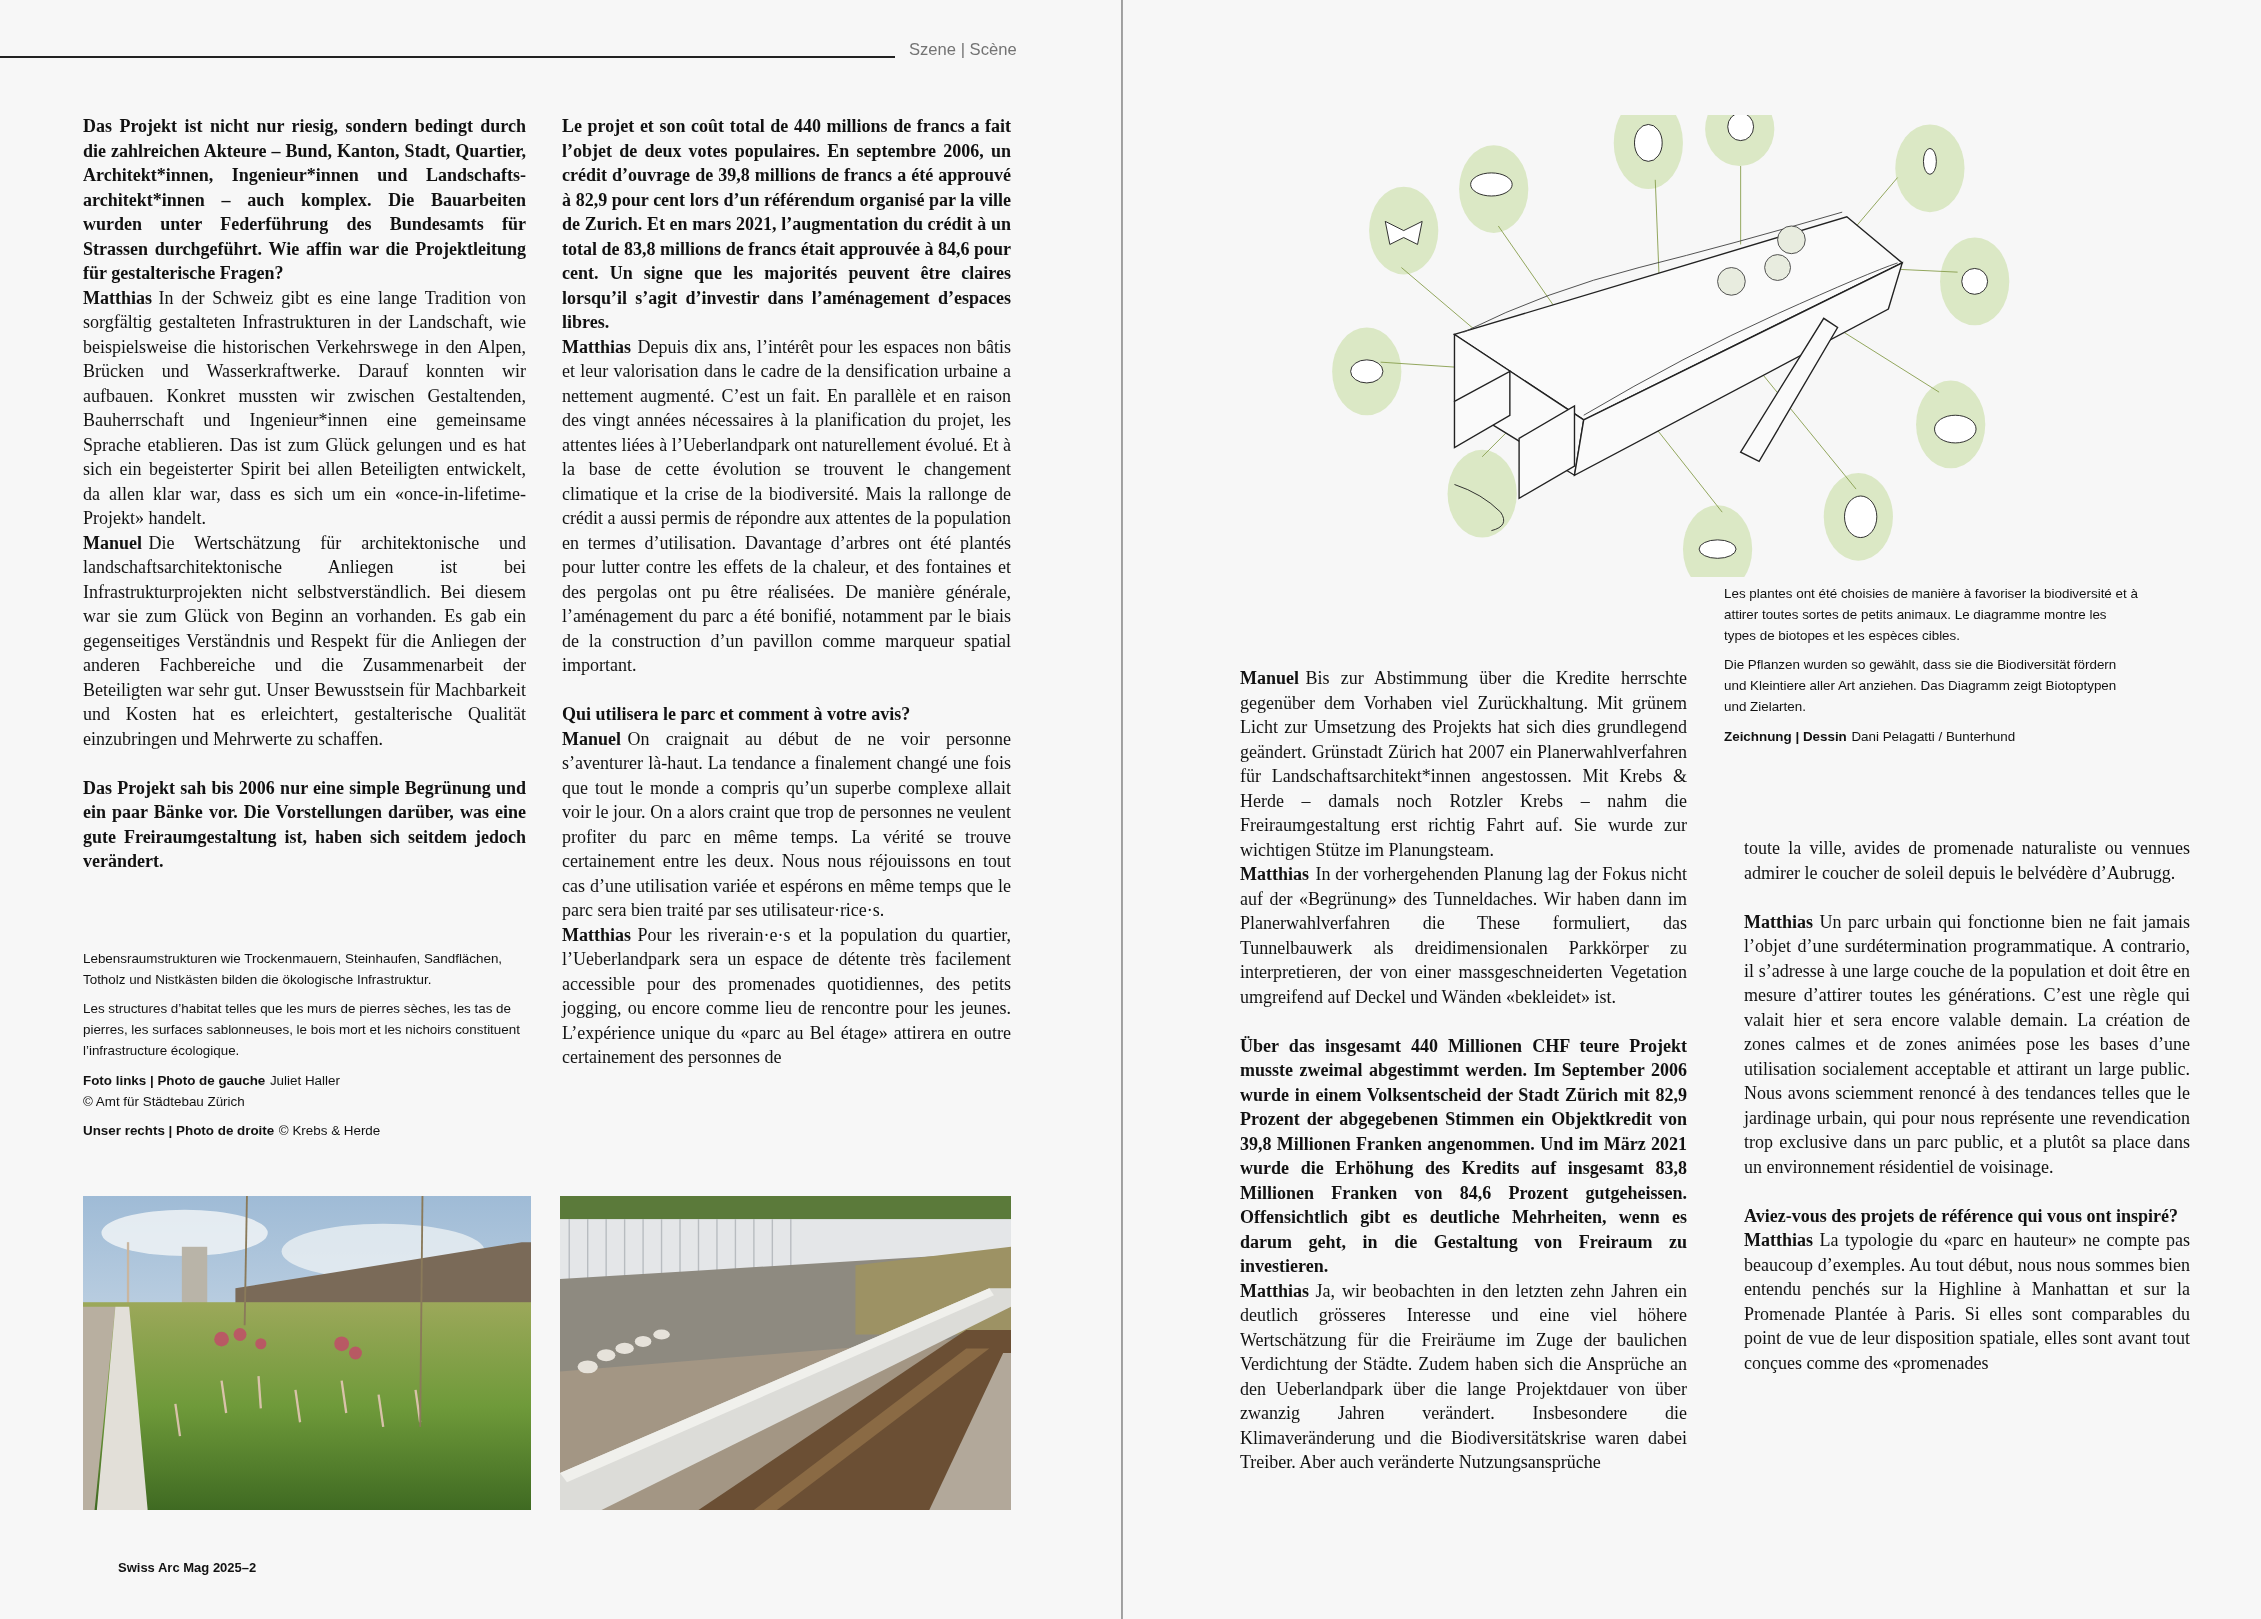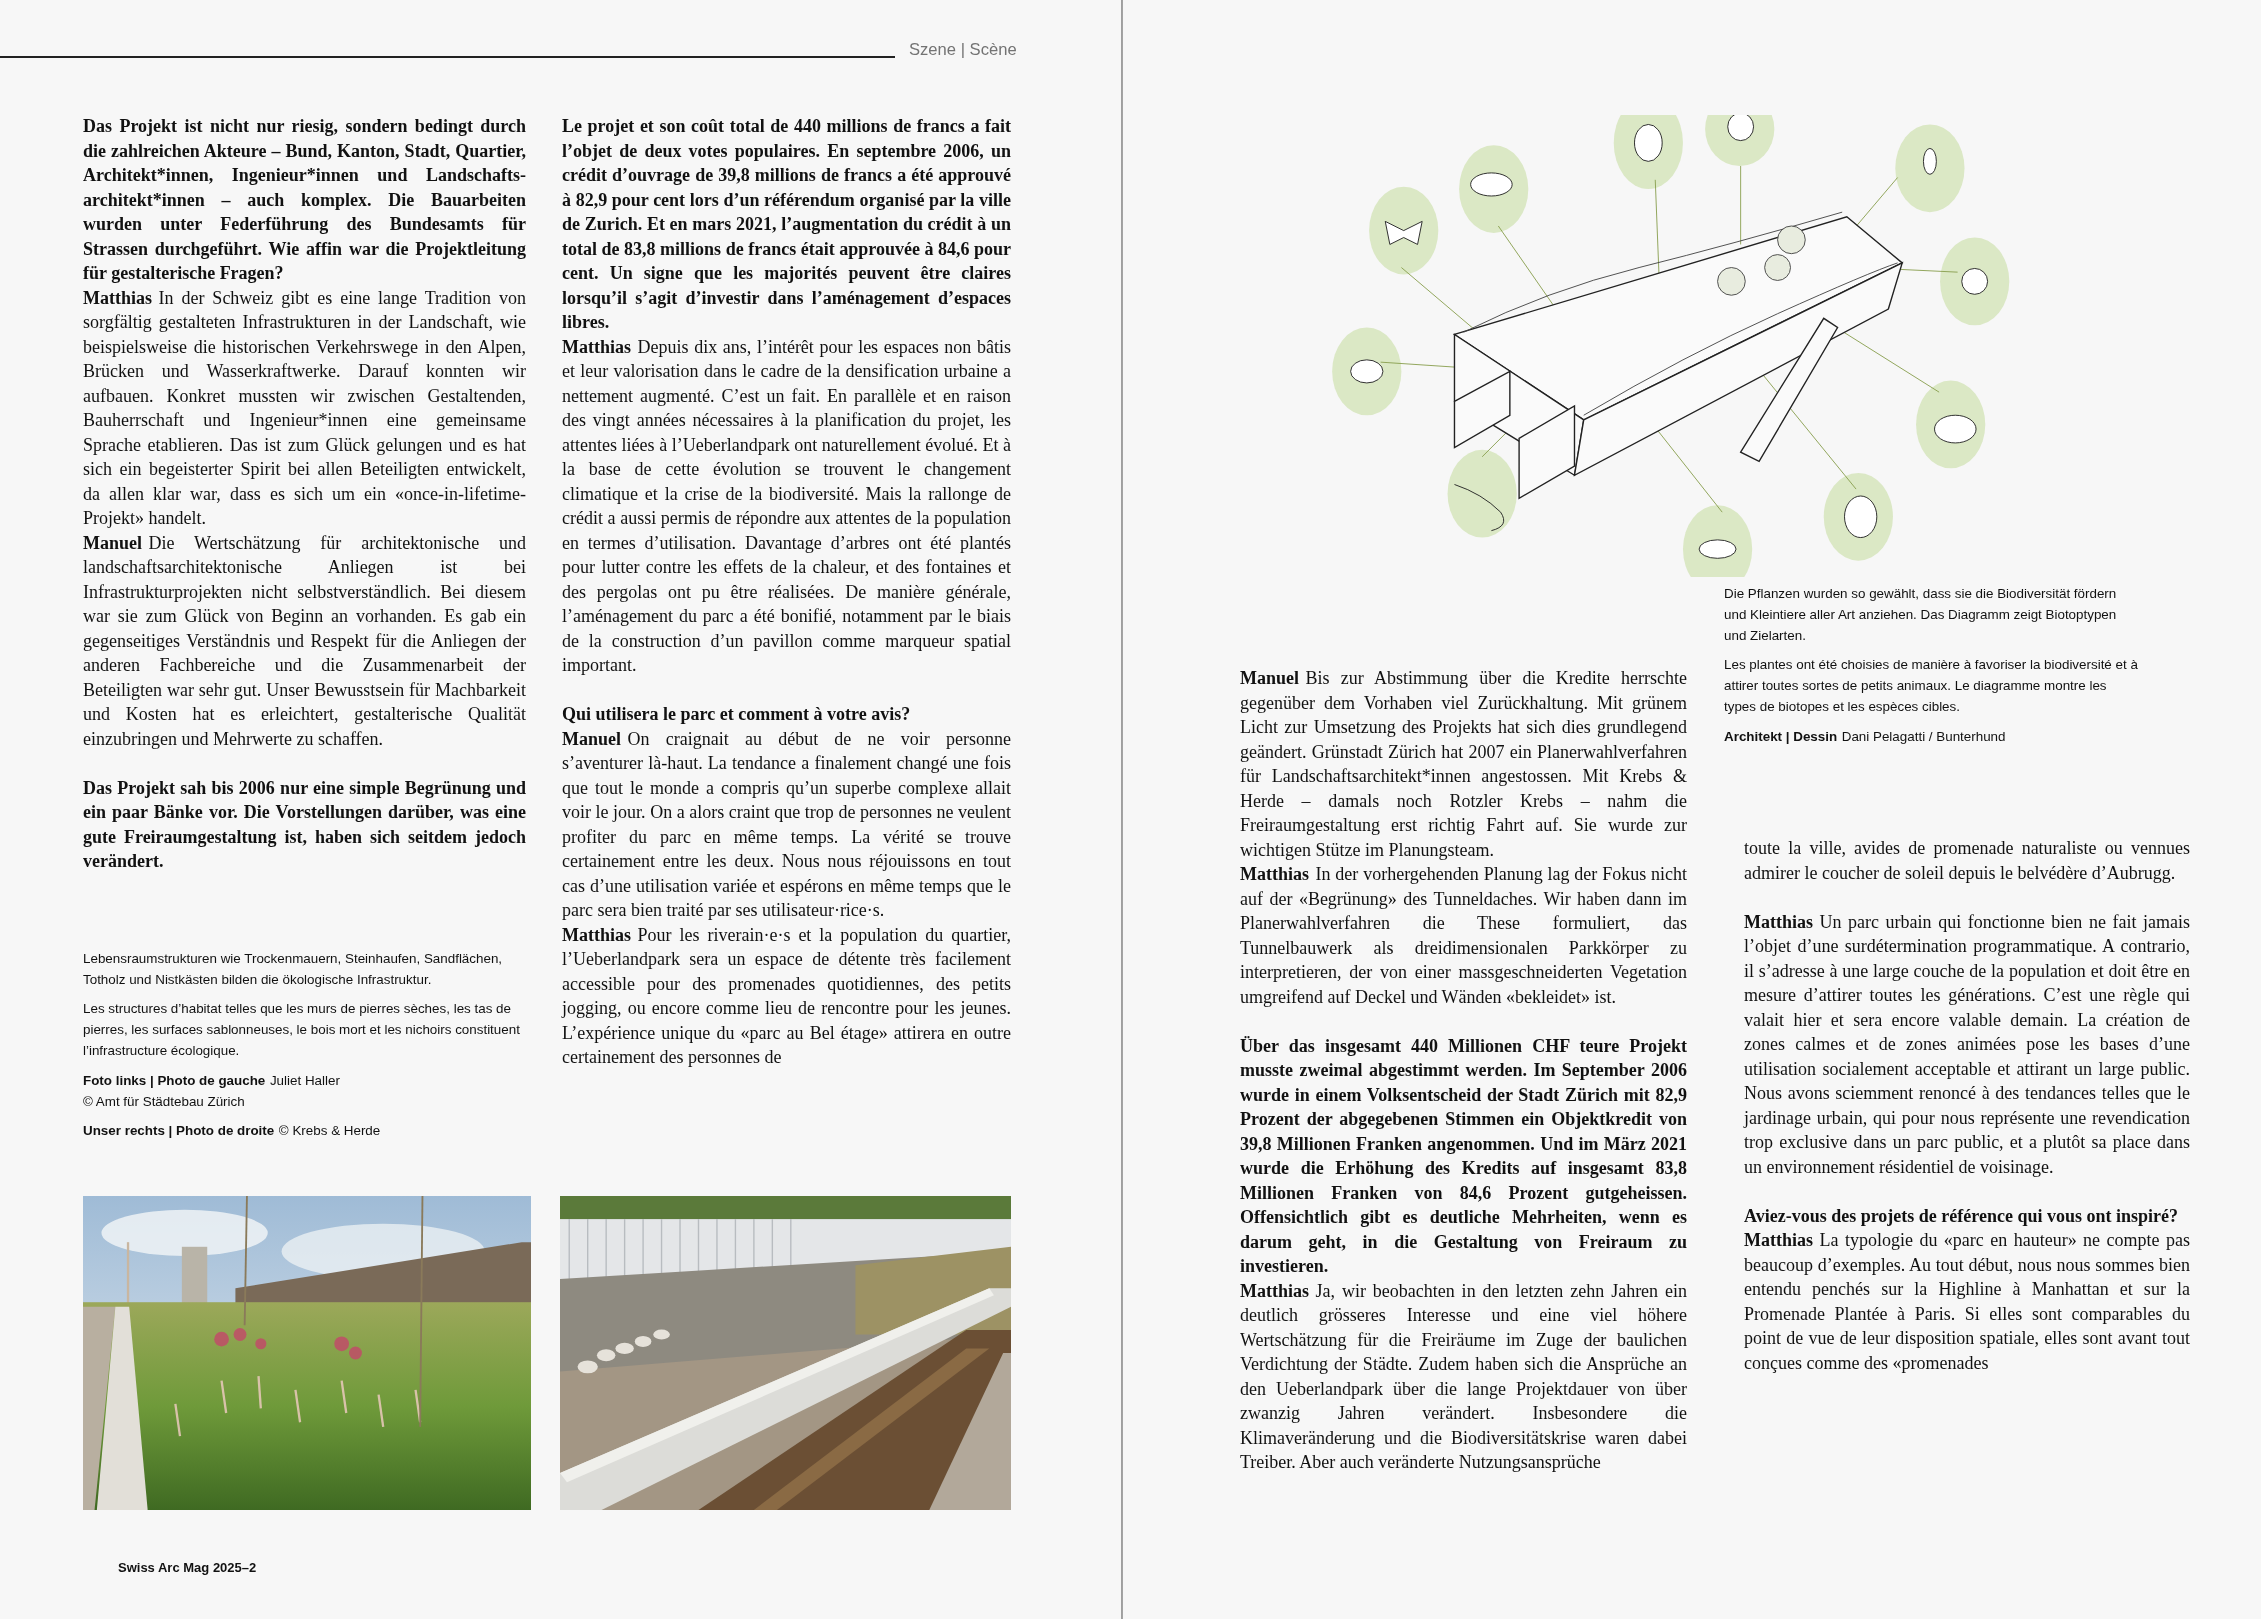--- a/index.html
+++ b/index.html
@@ -208,23 +208,23 @@
       <ellipse cx="110" cy="555" rx="35" ry="25"></ellipse>
       <ellipse cx="1385" cy="680" rx="45" ry="30"></ellipse>
       <ellipse cx="1180" cy="870" rx="35" ry="45"></ellipse>
       <path d="M300,800 q60,20 100,60 q20,30 -20,40" fill="none"></path>
       <ellipse cx="870" cy="940" rx="40" ry="20"></ellipse>
     </g>
   </svg>
 </div>
 
 <div class="caption cap-right">
+  <p>Les plantes ont été choisies de manière à favoriser la biodiversité et à attirer toutes sortes de petits animaux. Le diagramme montre les types de biotopes et les espèces cibles.</p>
   <p>Die Pflanzen wurden so gewählt, dass sie die Biodiversität fördern und Kleintiere aller Art anziehen. Das Diagramm zeigt Biotoptypen und Zielarten.</p>
-  <p>Les plantes ont été choisies de manière à favoriser la biodiversité et à attirer toutes sortes de petits animaux. Le diagramme montre les types de biotopes et les espèces cibles.</p>
-  <p><span class="b">Architekt | Dessin</span><span>Dani Pelagatti / Bunterhund</span></p>
+  <p><span class="b">Zeichnung | Dessin</span><span>Dani Pelagatti / Bunterhund</span></p>
 </div>
 
 <div class="col c3">
   <p><span class="spk">Manuel</span><span>Bis zur Abstimmung über die Kredite herrschte gegenüber dem Vorhaben viel Zurückhaltung. Mit grünem Licht zur Umsetzung des Projekts hat sich dies grundlegend geändert. Grünstadt Zürich hat 2007 ein Planerwahlverfahren für Landschaftsarchitekt*innen angestossen. Mit Krebs &amp; Herde – damals noch Rotzler Krebs – nahm die Freiraumgestaltung erst richtig Fahrt auf. Sie wurde zur wichtigen Stütze im Planungsteam.</span></p>
   <p><span class="spk">Matthias</span><span>In der vorhergehenden Planung lag der Fokus nicht auf der «Begrünung» des Tunneldaches. Wir haben dann im Planerwahlverfahren die These formuliert, das Tunnelbauwerk als dreidimensionalen Parkkörper zu interpretieren, der von einer massgeschneiderten Vegetation umgreifend auf Deckel und Wänden «bekleidet» ist.</span></p>
   <div class="gap"></div>
   <p class="q">Über das insgesamt 440 Millionen CHF teure Projekt musste zweimal abgestimmt werden. Im September 2006 wurde in einem Volksentscheid der Stadt Zürich mit 82,9 Prozent der abgegebenen Stimmen ein Objektkredit von 39,8 Millionen Franken angenommen. Und im März 2021 wurde die Erhöhung des Kredits auf insgesamt 83,8 Millionen Franken von 84,6 Prozent gutgeheissen. Offensichtlich gibt es deutliche Mehrheiten, wenn es darum geht, in die Gestaltung von Freiraum zu investieren.</p>
   <p><span class="spk">Matthias</span><span>Ja, wir beobachten in den letzten zehn Jahren ein deutlich grösseres Interesse und eine viel höhere Wertschätzung für die Freiräume im Zuge der baulichen Verdichtung der Städte. Zudem haben sich die Ansprüche an den Ueberlandpark über die lange Projektdauer von über zwanzig Jahren verändert. Insbesondere die Klimaveränderung und die Biodiversitätskrise waren dabei Treiber. Aber auch veränderte Nutzungsansprüche</span></p>
 </div>
 

